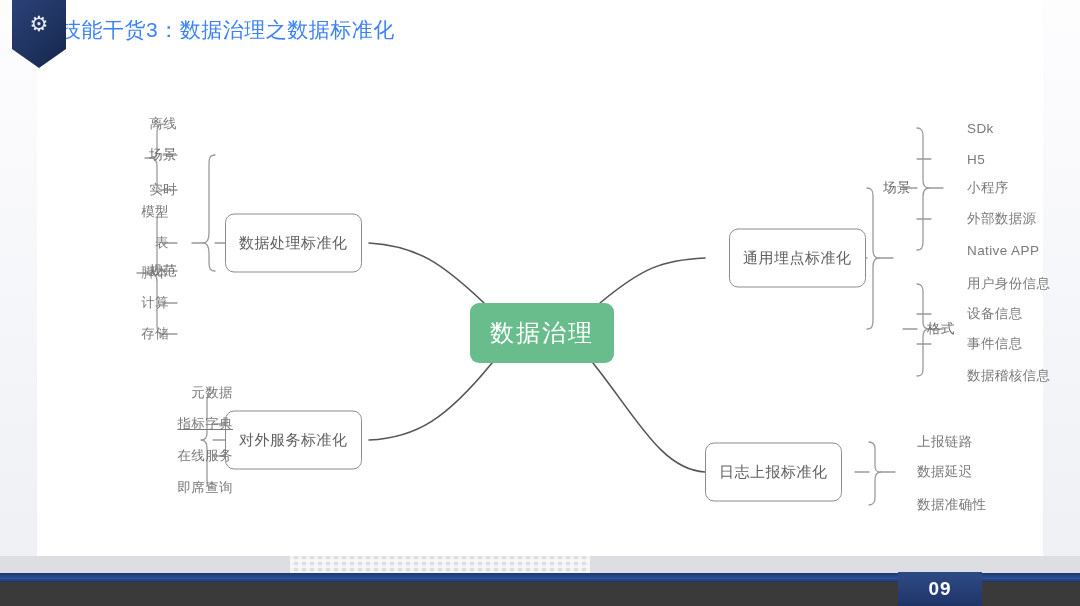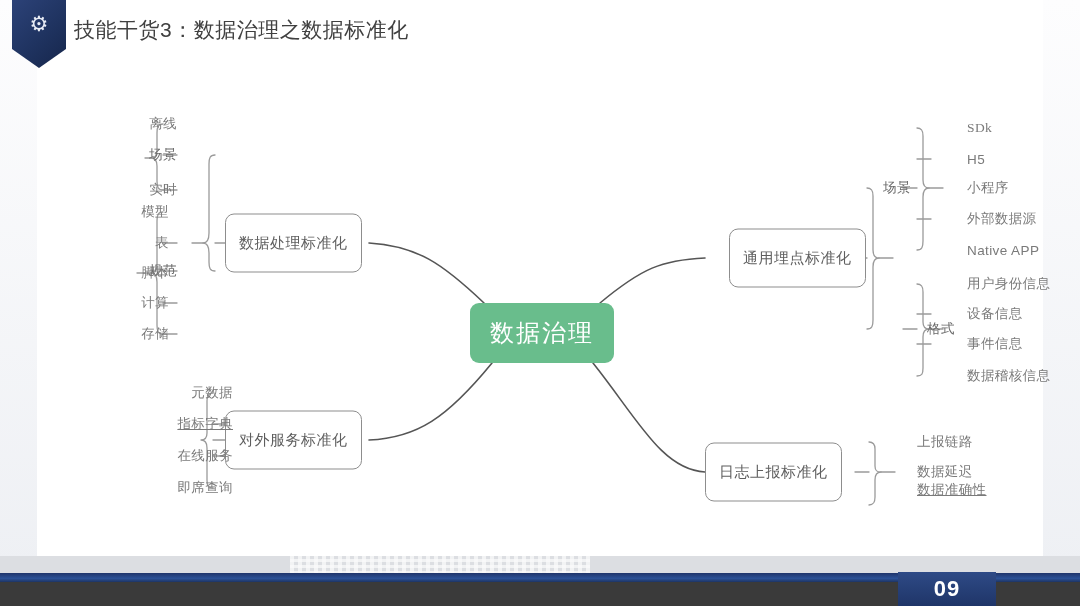--- a/index.html
+++ b/index.html
@@ -15,22 +15,22 @@
     position:absolute;left:12px;top:0;width:54px;height:68px;
     background:linear-gradient(135deg,#2c4278 0%,#1f3360 55%,#16264b 100%);
     clip-path:polygon(0 0,100% 0,100% 72%,50% 100%,0 72%);
     z-index:5;
   }
   .header-badge .glyph{
     position:absolute;left:0;right:0;top:13px;text-align:center;
     color:#e8ecf5;font-size:21px;line-height:21px;
   }
   .header-title{
-    position:absolute;left:74px;top:16px;
-    font-size:21px;line-height:28px;color:#404040;
+    position:absolute;left:60px;top:16px;
+    font-size:21px;line-height:28px;color:#3b82f6;
     letter-spacing:.5px;white-space:nowrap;
   }
 
   
   .panel{
     position:absolute;left:37px;top:88px;width:1006px;height:468px;
     background:#ffffff;z-index:2;
   }
   .page-bg-left{position:absolute;left:0;top:0;width:37px;height:570px;
     background:linear-gradient(180deg,#fdfdfe 0%,#eef0f4 100%);}
@@ -43,23 +43,23 @@
     background:
       repeating-linear-gradient(90deg,rgba(255,255,255,.75) 0 4px,rgba(255,255,255,0) 4px 8px),
       repeating-linear-gradient(0deg,rgba(255,255,255,.75) 0 3px,rgba(255,255,255,0) 3px 6px);
     opacity:.85;
   }
   .strip-blue{position:absolute;left:0;top:573px;width:1080px;height:9px;
     background:linear-gradient(180deg,#20356b 0%,#2c5196 60%,#1d3464 100%);}
   .footer-dark{position:absolute;left:0;top:582px;width:1080px;height:24px;
     background:#3a3a3a;}
   .page-num{
-    position:absolute;left:898px;top:572px;width:98px;height:34px;
+    position:absolute;left:898px;top:572px;width:84px;height:34px;
     background:linear-gradient(180deg,#2e4a86 0%,#1f3568 100%);
-    color:#ffffff;font-size:22px;font-weight:bold;
+    color:#ffffff;font-size:19px;font-weight:bold;
     display:flex;align-items:center;justify-content:center;letter-spacing:1px;
   }
 
   
   .map{position:absolute;inset:0;}
   svg.links{position:absolute;left:0;top:0;width:1006px;height:468px;overflow:visible;}
 
   .node{
     position:absolute;transform:translateY(-50%);
     white-space:nowrap;
@@ -171,36 +171,36 @@
 
       <div class="node branch-node" style="left:188px;top:352px;">对外服务标准化</div>
       <div class="node leaf-label ta-right" style="left:164px;top:305px;">元数据</div>
       <div class="node leaf-label ta-right" style="left:164px;top:336px;text-decoration:underline;">指标字典</div>
       <div class="node leaf-label ta-right" style="left:164px;top:368px;">在线服务</div>
       <div class="node leaf-label ta-right" style="left:164px;top:400px;">即席查询</div>
 
       <div class="node branch-node right" style="left:668px;top:170px;margin-left:24px;">通用埋点标准化</div>
 
       <div class="node mid-label ta-left" style="left:846px;top:100px;">场景</div>
-      <div class="node leaf-label ta-left" style="left:898px;top:40px;font-family:Liberation Serif, serif;">SDk</div>
+      <div class="node leaf-label ta-left" style="left:898px;top:40px;">SDk</div>
       <div class="node leaf-label ta-left" style="left:898px;top:71px;">H5</div>
       <div class="node leaf-label ta-left" style="left:898px;top:100px;">小程序</div>
       <div class="node leaf-label ta-left" style="left:898px;top:131px;">外部数据源</div>
       <div class="node leaf-label ta-left" style="left:898px;top:162px;">Native APP</div>
 
       <div class="node mid-label ta-left" style="left:890px;top:241px;">格式</div>
       <div class="node leaf-label ta-left" style="left:898px;top:196px;">用户身份信息</div>
       <div class="node leaf-label ta-left" style="left:898px;top:226px;">设备信息</div>
       <div class="node leaf-label ta-left" style="left:898px;top:256px;">事件信息</div>
       <div class="node leaf-label ta-left" style="left:898px;top:288px;">数据稽核信息</div>
 
       <div class="node branch-node right" style="left:668px;top:384px;">日志上报标准化</div>
       <div class="node leaf-label ta-left" style="left:848px;top:354px;">上报链路</div>
       <div class="node leaf-label ta-left" style="left:848px;top:384px;">数据延迟</div>
-      <div class="node leaf-label ta-left" style="left:848px;top:402px;text-decoration:underline;">数据准确性</div>
+      <div class="node leaf-label ta-left" style="left:848px;top:417px;">数据准确性</div>
 
     </div>
   </div>
 
   <div class="strip-blue"></div>
   <div class="footer-dark"></div>
   <div class="page-num">09</div>
 
 </div>
 

